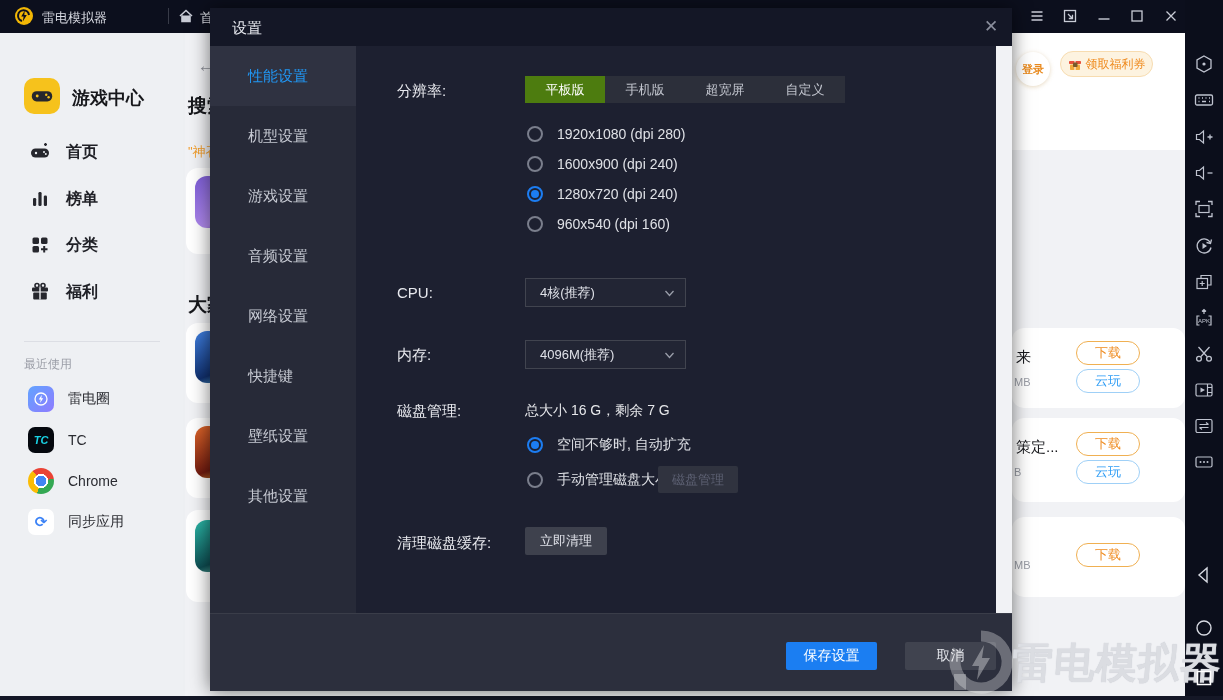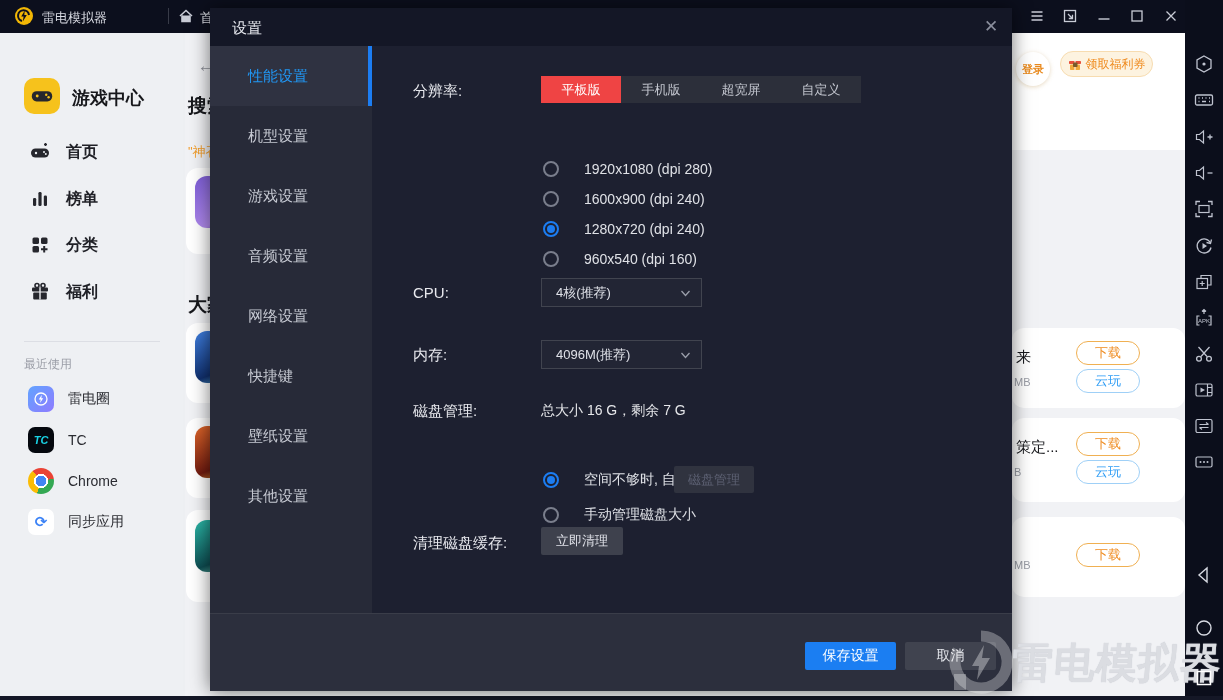--- a/index.html
+++ b/index.html
@@ -56,44 +56,44 @@
   
   .dialog { left:210px; top:8px; width:802px; height:683px; z-index:40; box-shadow:0 0 18px rgba(0,0,0,.55); }
   .dlg-header { left:0; top:0; width:802px; height:38px; background:#141726; }
   .dlg-title { left:22px; top:11px; font-size:15px; color:#e8eaf0; }
   .dlg-close { left:772px; top:10px; width:18px; height:18px; color:#8a8e9c; font-size:17px; line-height:18px; text-align:center; cursor:pointer; }
   .dlg-menu { left:0; top:38px; width:162px; height:567px; background:#272a38; }
   .menu-item { left:0; width:162px; height:60px; display:flex; align-items:center; cursor:pointer; }
   .menu-item span { margin-left:38px; font-size:15px; color:#c6c9d2; }
   .menu-item.active { background:#2f3241; border-right:4px solid #1c7df2; }
   .menu-item.active span { color:#2196f3; }
-  .dlg-content { left:162px; top:38px; width:640px; height:567px; background:#1d2030; }
+  .dlg-content { left:146px; top:38px; width:640px; height:567px; background:#1d2030; }
   .c-label { position:absolute; left:41px; font-size:15px; color:#e8e9ee; }
 
   .tabs { position:absolute; left:169px; top:30px; display:flex; }
   .tab { width:80px; height:27px; line-height:27px; text-align:center; font-size:13px; background:#2c2f3a; color:#c3c6cf; cursor:pointer; }
-  .tab.active { background:#ef4444; color:#fff; }
-
-  .radio-row { position:absolute; left:171px; display:flex; align-items:center; gap:25px; cursor:pointer;margin-top:35px; }
+  .tab.active { background:#4d7c0f; color:#fff; }
+
+  .radio-row { position:absolute; left:171px; display:flex; align-items:center; gap:14px; cursor:pointer; }
   .radio { width:16px; height:16px; border-radius:50%; border:2px solid #7a7e8c; position:relative; flex:0 0 16px; }
   .radio.sel { border-color:#1c7df2; }
   .radio.sel::after { content:""; position:absolute; left:2px; top:2px; width:8px; height:8px; border-radius:50%; background:#1c7df2; }
   .radio-row .rlbl { font-size:14px; color:#dfe1e6; }
 
   .dropdown { position:absolute; left:169px; width:161px; height:29px; background:#222534; border:1px solid #41444f; display:flex; align-items:center; cursor:pointer; }
   .dropdown .val { margin-left:14px; font-size:13px; color:#dfe1e8; }
   .dropdown svg { position:absolute; right:10px; top:9px; }
 
   .disk-summary { position:absolute; left:169px; top:356px; font-size:14px; color:#e6e7ea; }
   .btn { position:absolute; display:flex; align-items:center; justify-content:center; font-size:13px; cursor:pointer; border-radius:2px; }
   .btn-expand { left:302px; top:420px; width:80px; height:27px; background:#30333f; color:#5c6072; cursor:default; }
   .btn-clean { left:169px; top:481px; width:82px; height:28px; background:#3e414d; color:#dfe1e8; }
 
   .dlg-footer { left:0; top:605px; width:802px; height:78px; background:#2c2f3d; border-top:1px solid #3a3d49; }
-  .btn-save { left:595px; top:28px; width:91px; height:28px; background:#1b7ef2; color:#fff; font-size:14px; }
+  .btn-save { left:576px; top:28px; width:91px; height:28px; background:#1b7ef2; color:#fff; font-size:14px; }
   .btn-cancel { left:695px; top:28px; width:91px; height:28px; background:#40434f; color:#e2e4ea; font-size:14px; }
 
   
   .toolbar { left:1185px; top:0; width:38px; height:700px; background:#0b0e1b; }
   .tico { position:absolute; left:9px; width:20px; height:20px; cursor:pointer; }
   .tico.z { z-index:80; }
 
   
   .watermark { left:946px; top:626px; width:277px; height:74px; z-index:70; pointer-events:none; }
   .wm-text { position:absolute; left:66px; top:10px; font-size:41px; font-weight:900; letter-spacing:1px; color:#dbdde2; text-shadow:0 0 1px #c3c6cd; transform:skewX(-4deg); white-space:nowrap; }

